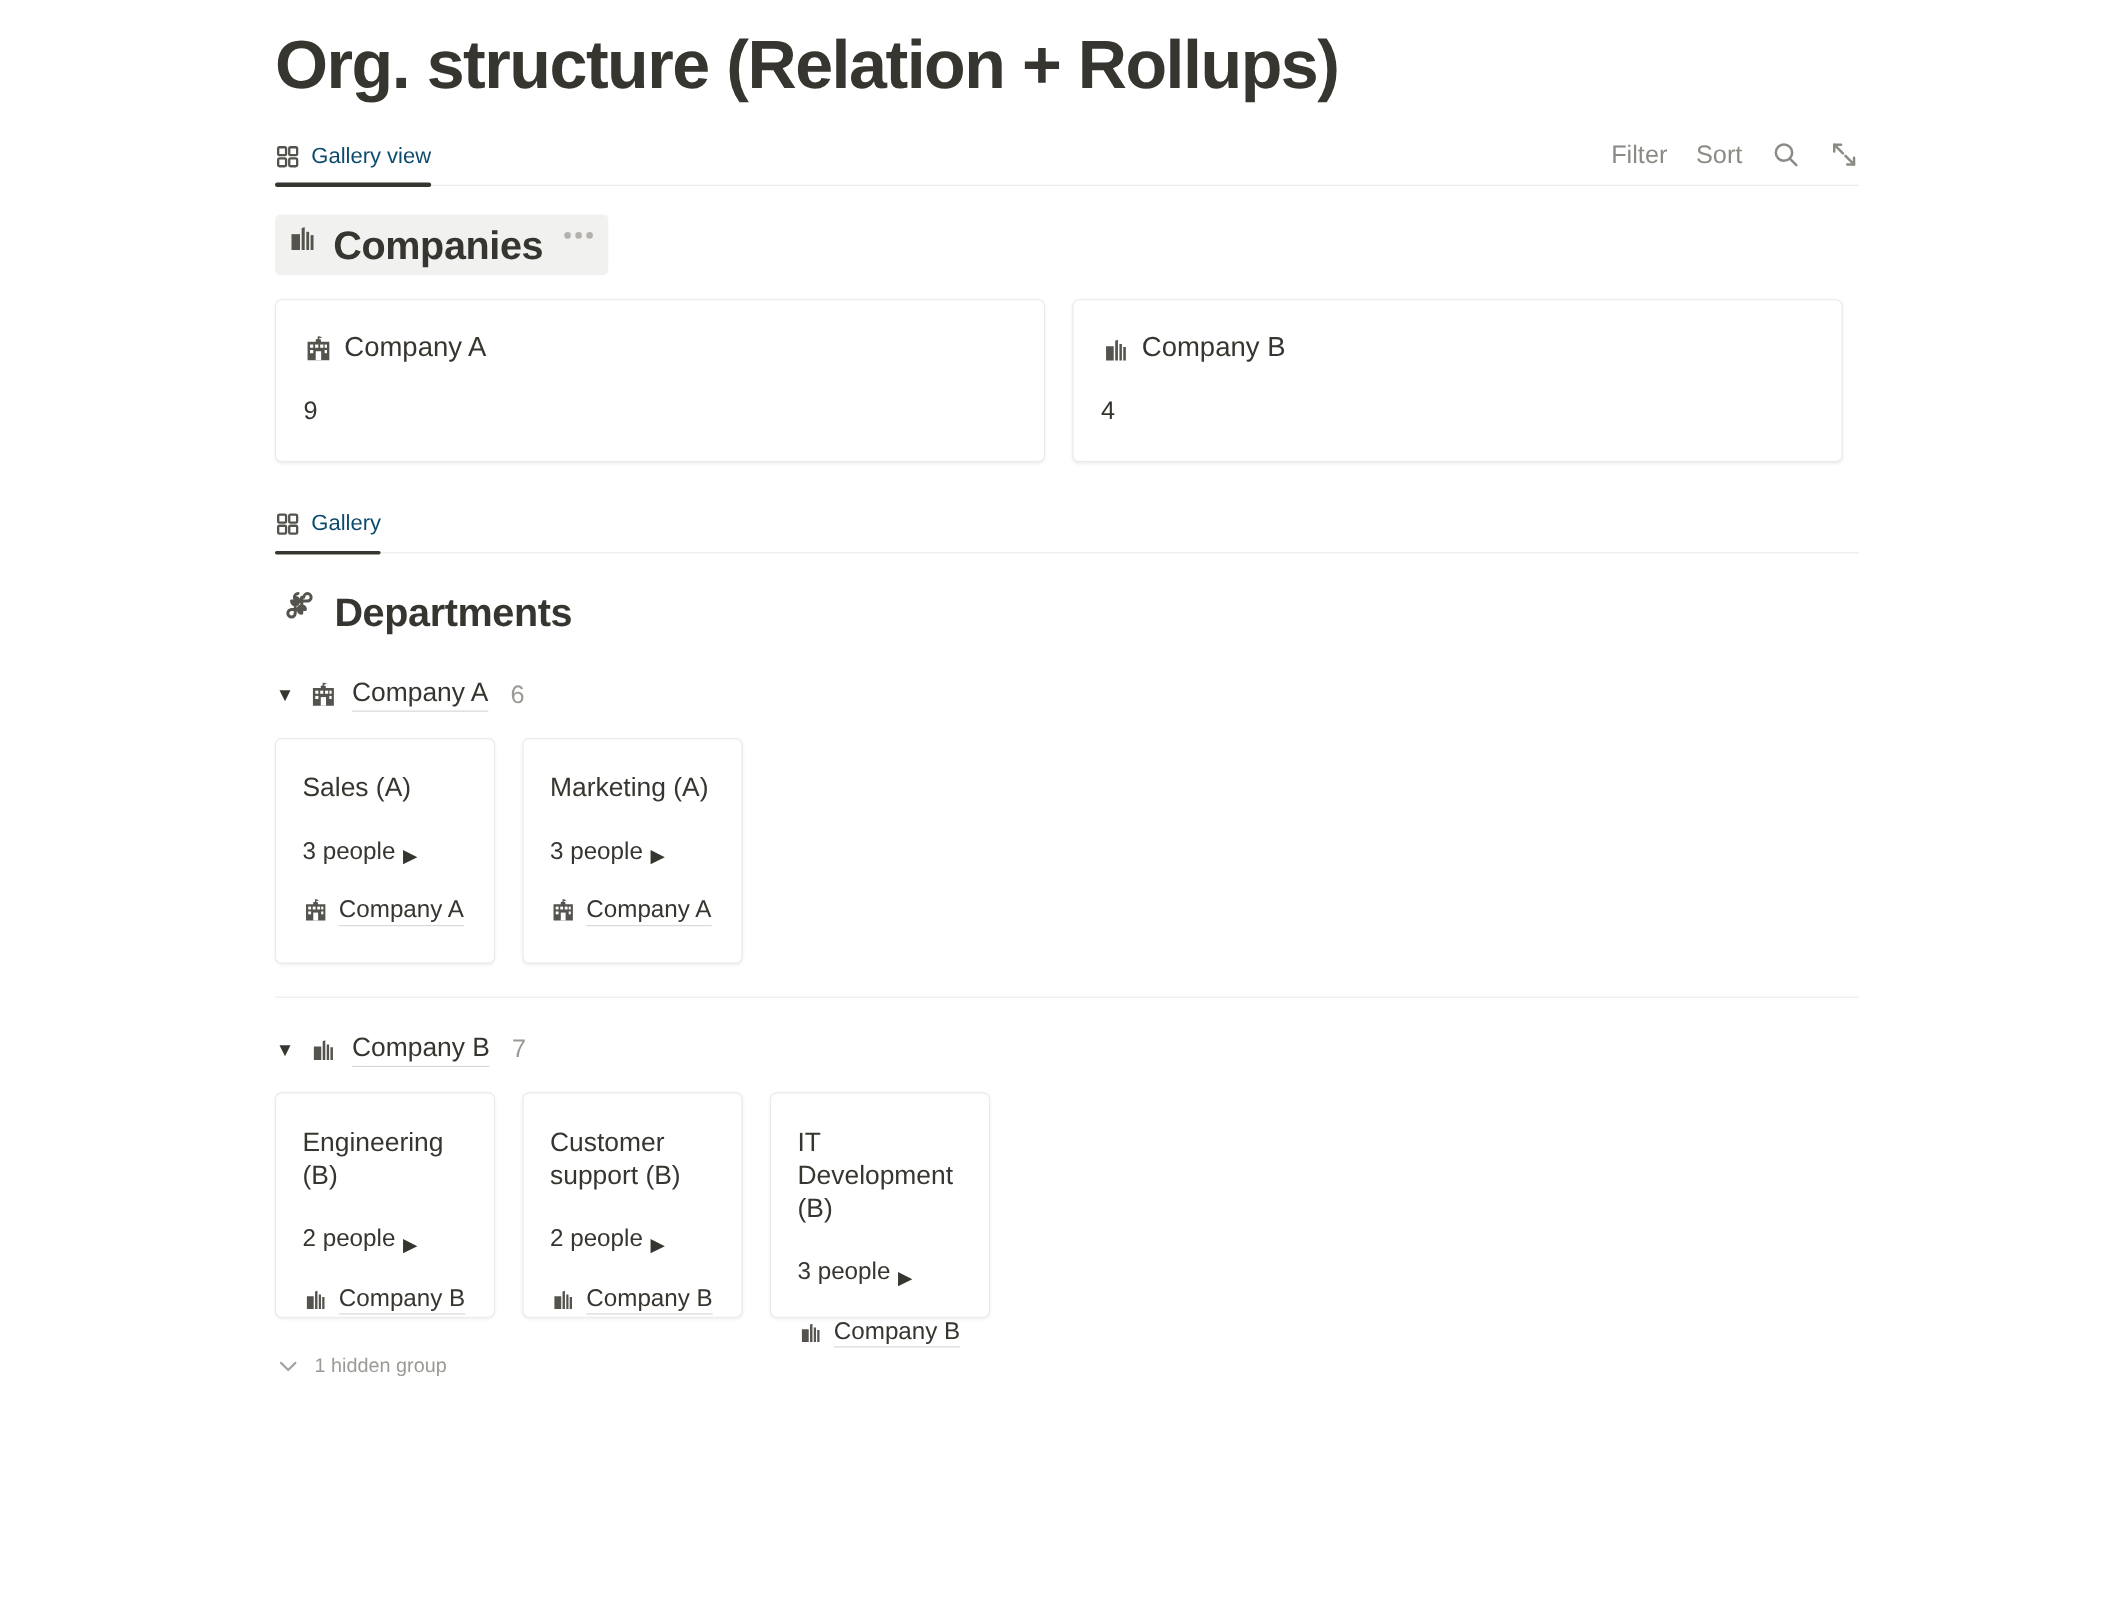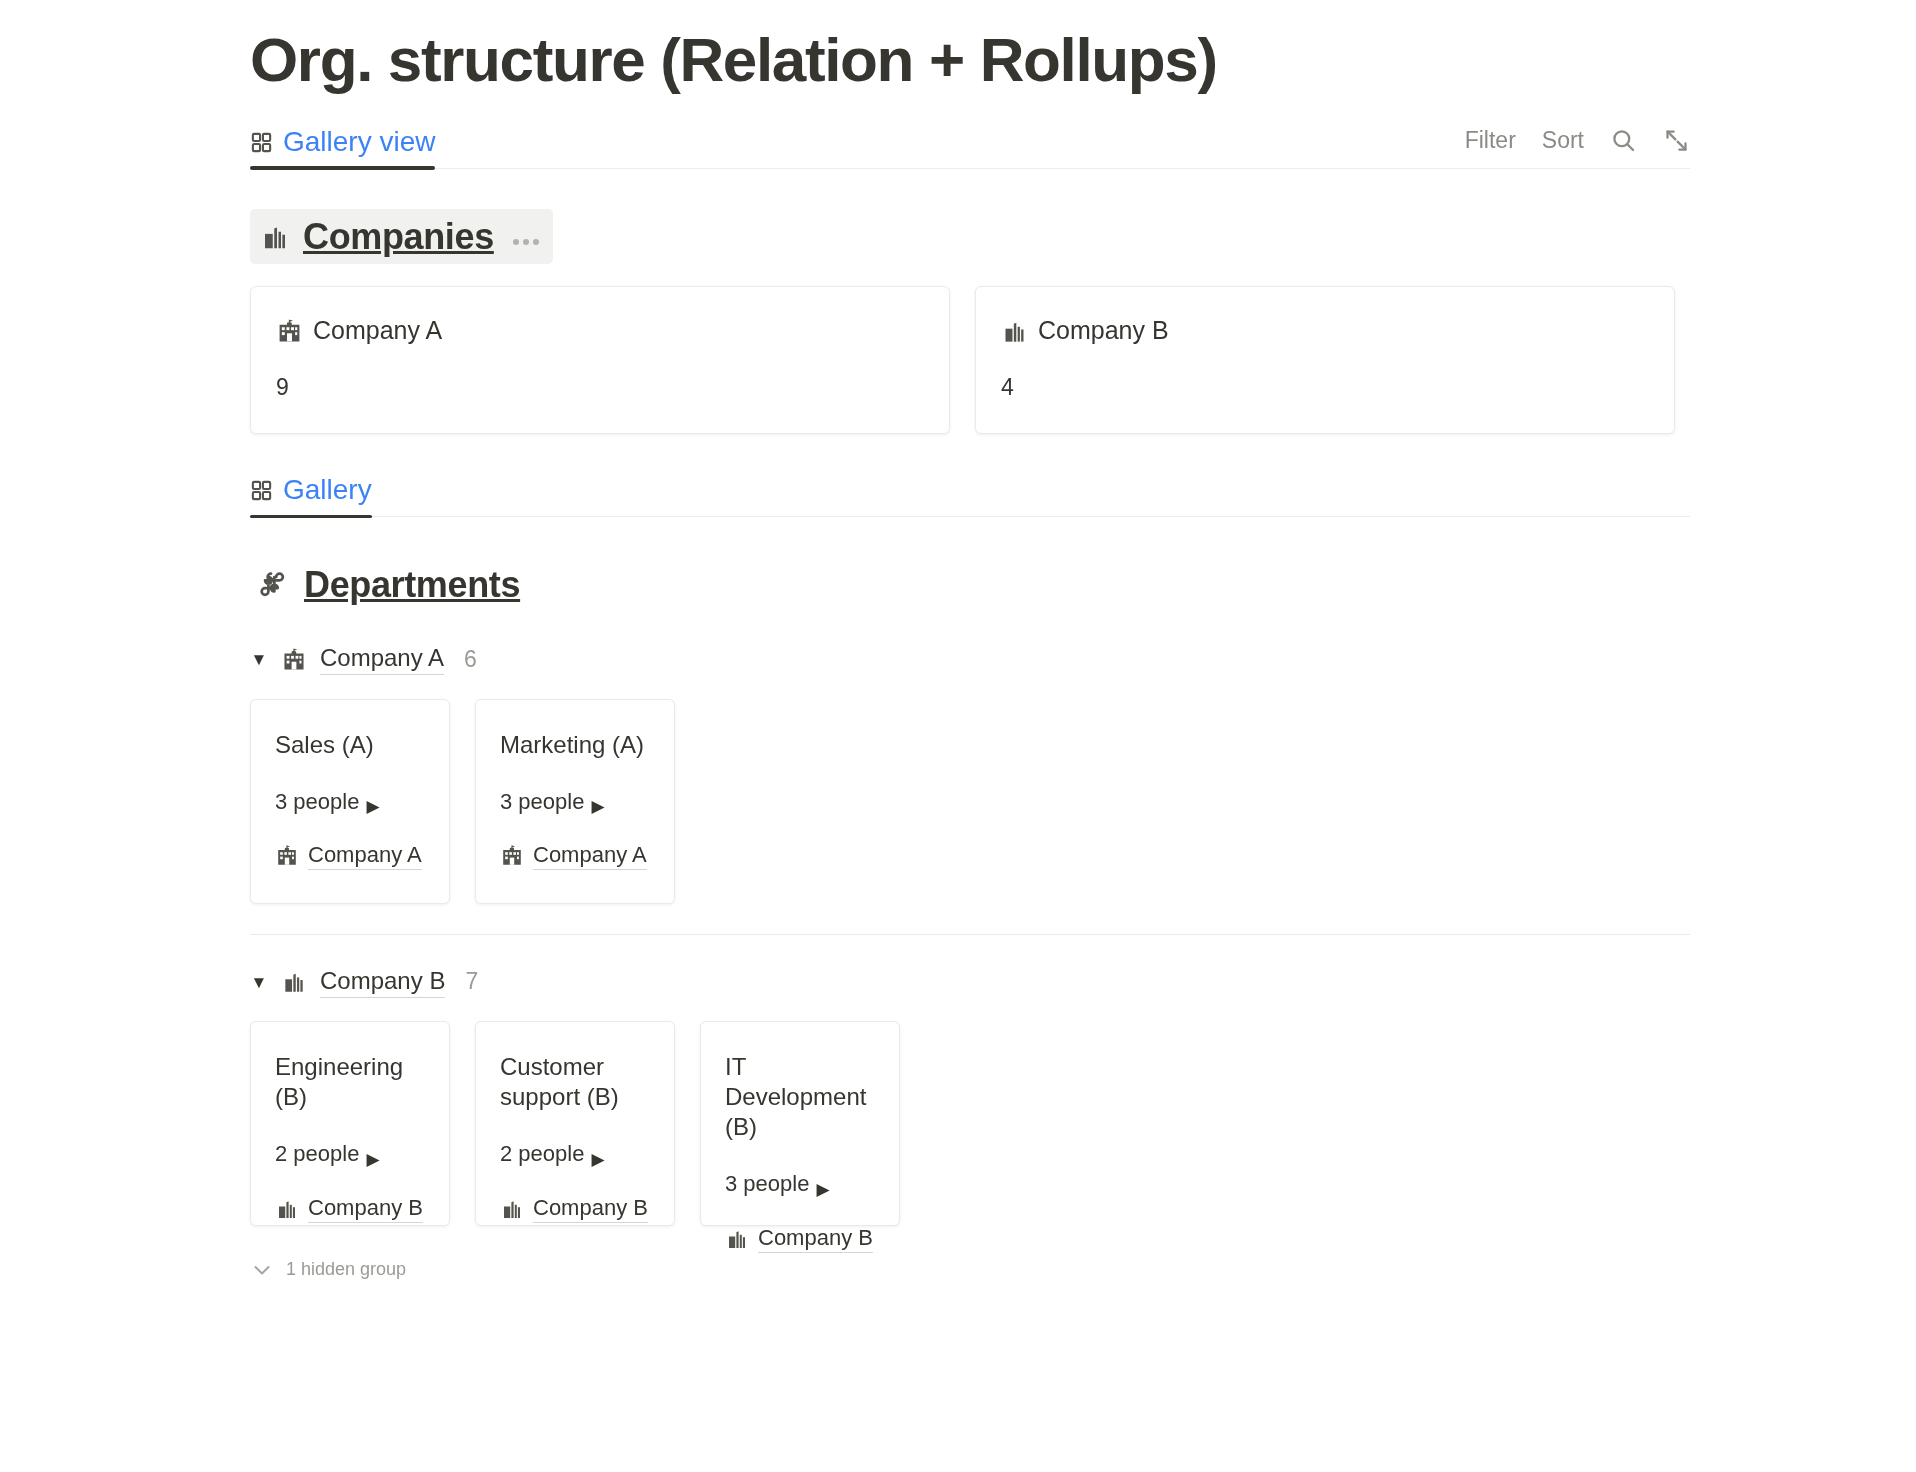--- a/index.html
+++ b/index.html
@@ -80,22 +80,22 @@
   .view-tab {
     display: flex;
     align-items: center;
     gap: 10px;
     height: 100%;
     padding: 0 12px 0 0;
     cursor: pointer;
     position: relative;
   }
   .view-tab .tab-text {
-    font-size: 28px;
-    color: #3b82f6;
+    font-size: 20px;
+    color: #0c4a6e;
     line-height: 1;
   }
   .view-tab.active::after {
     content: "";
     position: absolute;
     left: 0;
     right: 12px;
     bottom: -1.6px;
     height: 3.4px;
     background: #37352f;
@@ -115,26 +115,25 @@
   }
   .view-action-icon {
     color: #8c8a85;
     cursor: pointer;
     display: inline-flex;
   }
 
   
   .section-head {
     display: inline-flex;
-    align-items: center;
+    align-items: flex-start;
     gap: 13px;
-    margin-top: 40px;
+    margin-top: 26px;
     padding: 6px 14px 6px 10px;
     border-radius: 5px;
-    text-decoration: underline;
   }
   .section-head.highlight { background: #f1f1ef; }
   .section-title {
     font-size: 36px;
     font-weight: 700;
     letter-spacing: -0.01em;
     color: #37352f;
     line-height: 1.2;
   }
   .ellipsis-menu {

